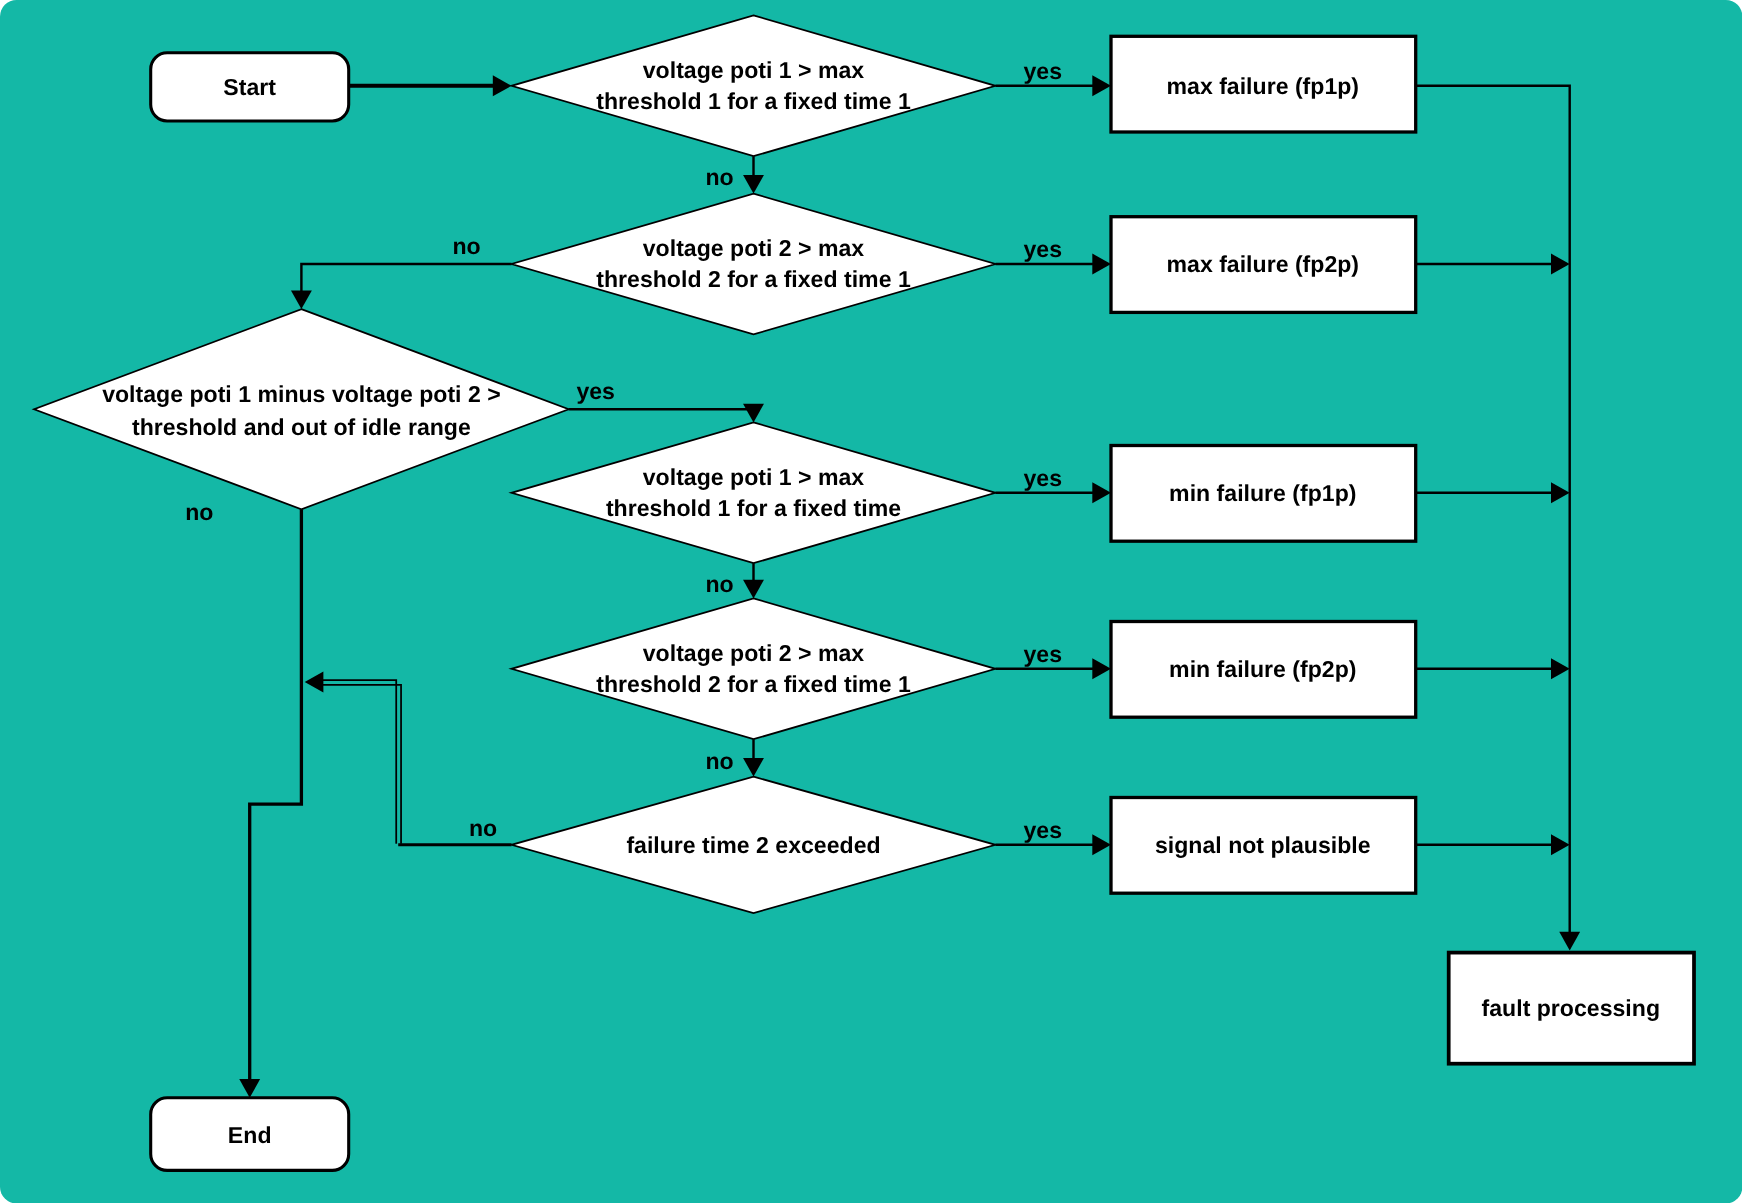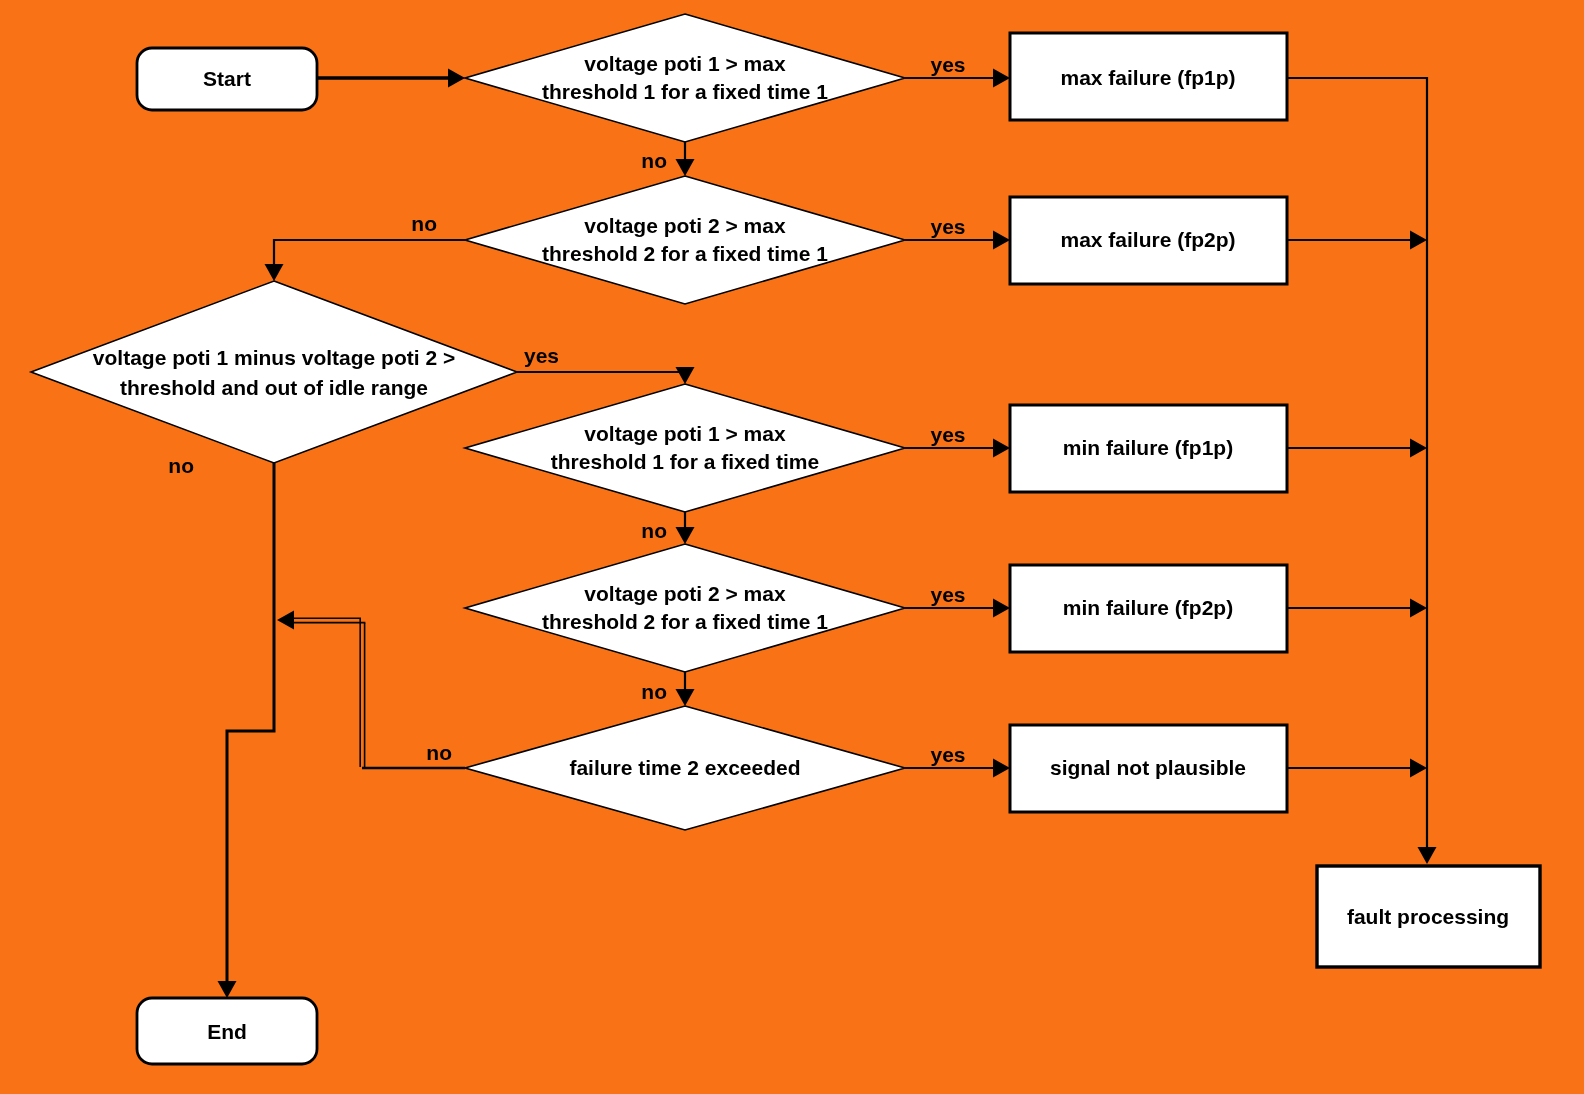--- a/index.html
+++ b/index.html
@@ -1,21 +1,22 @@
 <!DOCTYPE html>
 <html><head>
 <meta charset="utf-8">
 <style>
   html, body { margin: 0; padding: 0; background: #ffffff; }
   .canvas {
     position: relative;
     width: 1584px;
     height: 1094px;
-    background: #f97316;
+    background: #14b8a6;
     overflow: hidden;
+    border-radius: 15px;
   }
   svg { display: block; }
   text {
     font-family: "Liberation Sans", "DejaVu Sans", sans-serif;
     font-weight: 700;
     fill: #000000;
     font-size: 21px;
   }
   .ln   { stroke: #000000; fill: none; }
   .sw15 { stroke-width: 1.6; }

